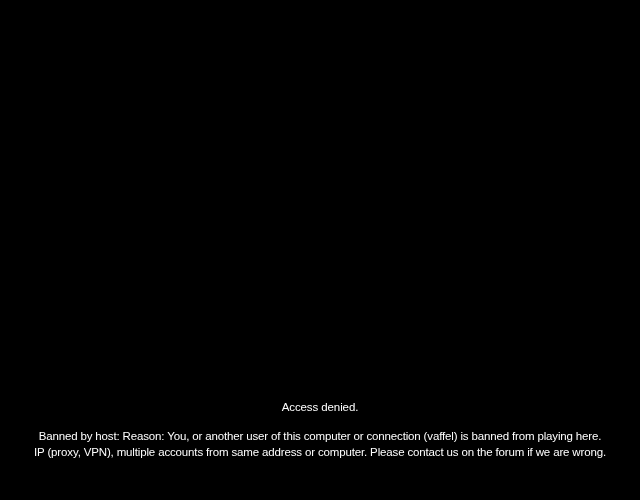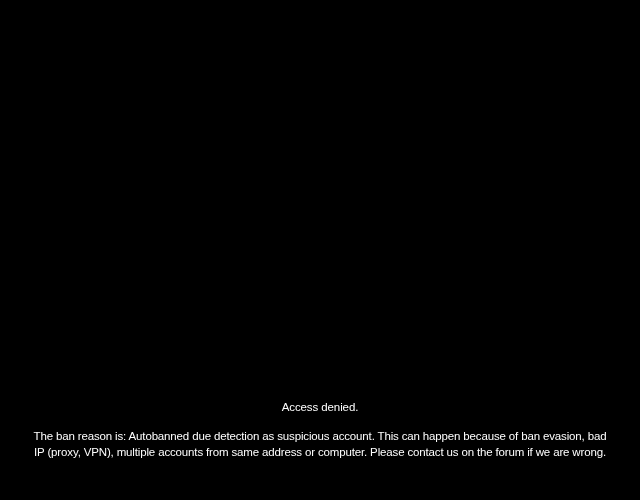--- a/index.html
+++ b/index.html
@@ -49,16 +49,16 @@
     white-space: nowrap;
   }
 </style>
 </head>
 <body>
 
 <div class="screen">
   <div class="access-denied-title">Access denied.</div>
 
   <div class="ban-message-lines">
-    <div class="ban-message-line">The ban reason is: Autobanned due detection as suspicious account. This can happen because of ban evasion, bad</div>
+    <div class="ban-message-line">Banned by host: Reason: You, or another user of this computer or connection (vaffel) is banned from playing here.</div>
     <div class="ban-message-line">IP (proxy, VPN), multiple accounts from same address or computer. Please contact us on the forum if we are wrong.</div>
   </div>
 </div>
 
 </body></html>

